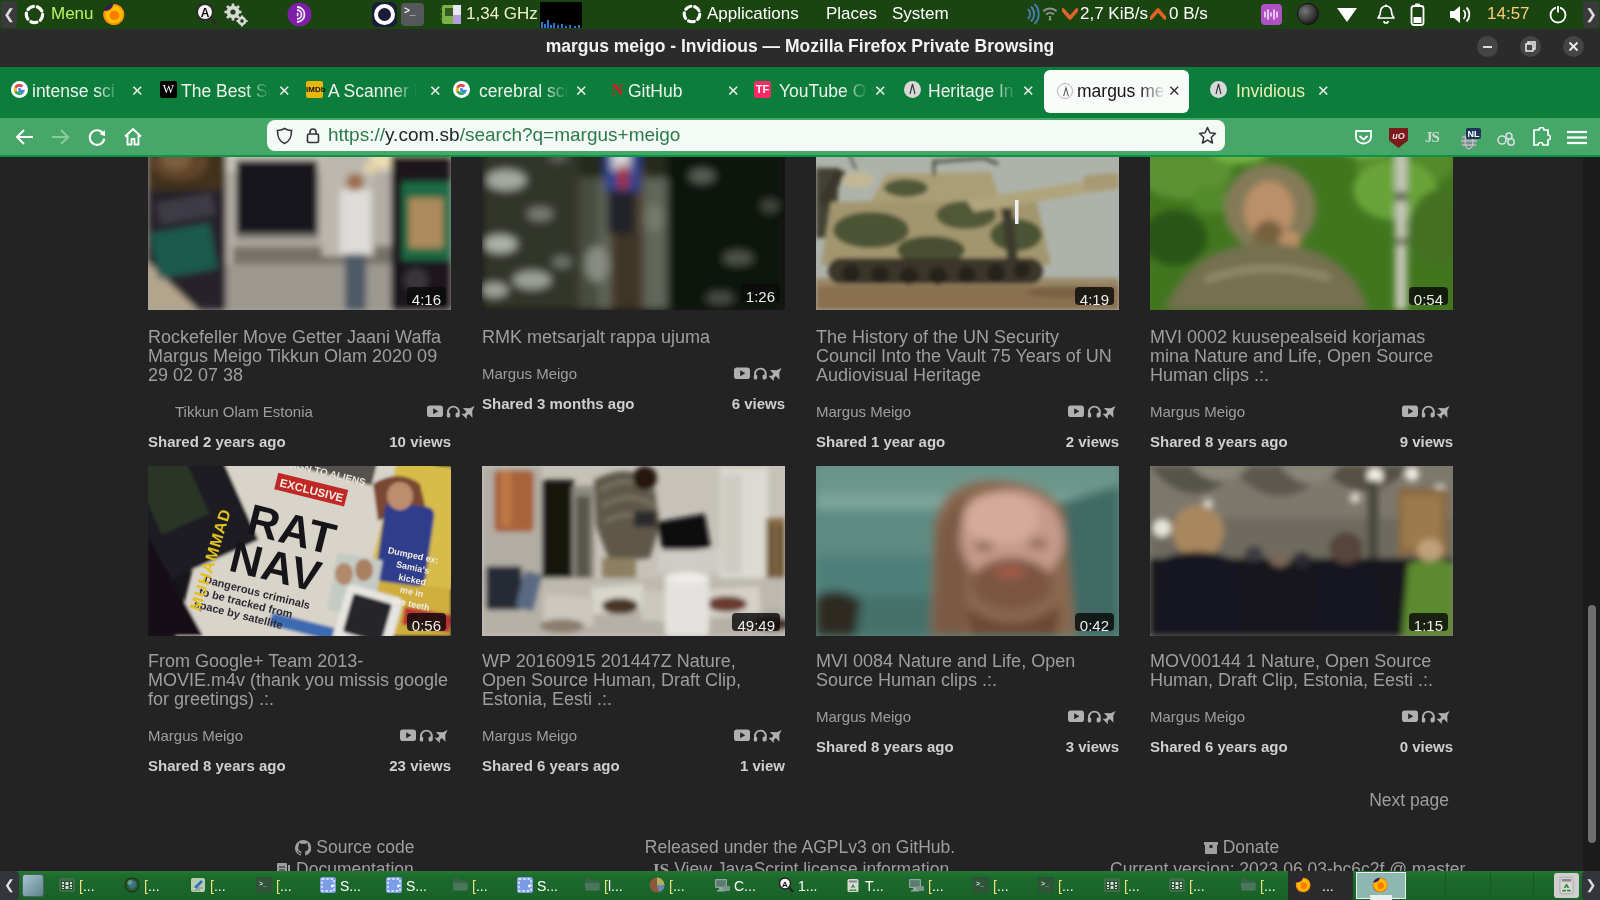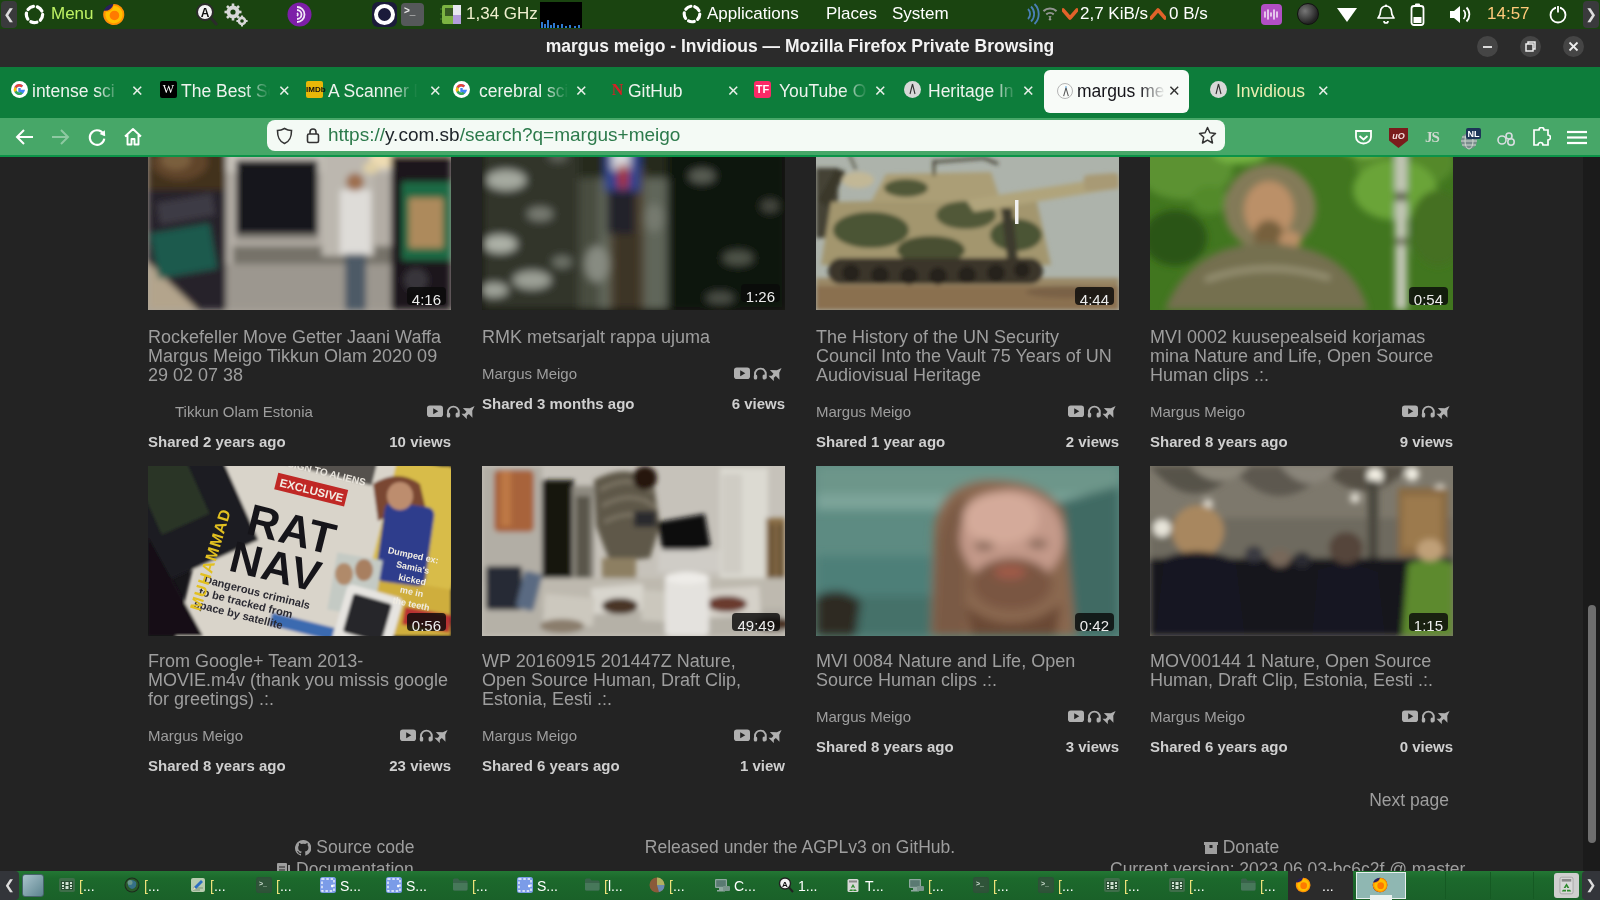--- a/index.html
+++ b/index.html
@@ -502,21 +502,21 @@
             <g stroke="#3a382a" stroke-width="2.5">
               <line x1="118" y1="36" x2="118" y2="20"></line>
               <line x1="118" y1="22" x2="168" y2="18"></line>
               <line x1="168" y1="18" x2="182" y2="24"></line>
             </g>
             <ellipse cx="250" cy="152" rx="40" ry="6" fill="#7a6246"></ellipse>
           </g>
           <rect x="199" y="60" width="3.5" height="24" fill="#f0f0f0"></rect>
         </svg>
       </div>
- <div class="dur" style="right:5px;top:147px;">4:44</div>
+ <div class="dur" style="right:5px;top:147px;">4:19</div>
  <div class="vtitle" style="top:188px;white-space:nowrap;">The History of the UN Security<br>Council Into the Vault 75 Years of UN<br>Audiovisual Heritage</div>
  <div class="chrow" style="top:262px;">Margus Meigo<span class="cicons"><svg style="display:inline-block" width="51" height="15" viewBox="0 0 51 15">
             <rect x="0" y="1.5" width="16" height="11.5" rx="2.8" fill="#b0b0b0"></rect>
             <path d="M6.2 4.2 L11.3 7.25 L6.2 10.3z" fill="#232323"></path>
             <path d="M21 12.5 V8 a5.4 5.4 0 0 1 10.8 0 V12.5" fill="none" stroke="#b0b0b0" stroke-width="1.9"></path>
             <rect x="19.8" y="8.6" width="3.4" height="5" rx="1.5" fill="#b0b0b0"></rect>
             <rect x="28.6" y="8.6" width="3.4" height="5" rx="1.5" fill="#b0b0b0"></rect>
             <g transform="translate(42.5,7) rotate(45)">
               <path d="M0 -7.2 L1.7 -2.2 L6.8 2.6 L1.7 2.6 L1.4 5.2 L3.8 7.6 L-3.8 7.6 L-1.4 5.2 L-1.7 2.6 L-6.8 2.6 L-1.7 -2.2z" fill="#b0b0b0"></path>
             </g>
@@ -798,20 +798,21 @@
           <rect x="1" y="0" width="10" height="14" rx="1"></rect>
           <rect x="12" y="2" width="2" height="10"></rect>
         </g>
         <g stroke="#232323" stroke-width="1">
           <line x1="3" y1="4" x2="9" y2="4"></line>
           <line x1="3" y1="7" x2="9" y2="7"></line>
           <line x1="3" y1="10" x2="9" y2="10"></line>
         </g>
       </svg> Documentation</div>
 <div class="flink" style="left:600px;top:680px;width:400px;text-align:center;">Released under the AGPLv3 on GitHub.</div>
+<div class="flink" style="left:600px;top:702px;width:400px;text-align:center;"><span style="font-weight:bold;font-family:'Liberation Serif',serif;">JS</span> View JavaScript license information</div>
 <div class="flink" style="left:1110px;top:680px;width:263px;text-align:center;"><svg style="display:inline-block;vertical-align:-2px" width="14" height="14" viewBox="0 0 14 14">
         <g fill="#9e9e9e">
           <rect x="1" y="4" width="12" height="9"></rect>
           <rect x="0" y="1" width="14" height="3"></rect>
         </g>
         <rect x="5.5" y="4" width="3" height="3" fill="#232323"></rect>
       </svg> Donate</div>
 <div class="flink" style="left:1110px;top:702px;width:263px;text-align:center;">Current version: 2023.06.03-bc6c2f @ master</div>
 </div>
 <div id="taskbar">

